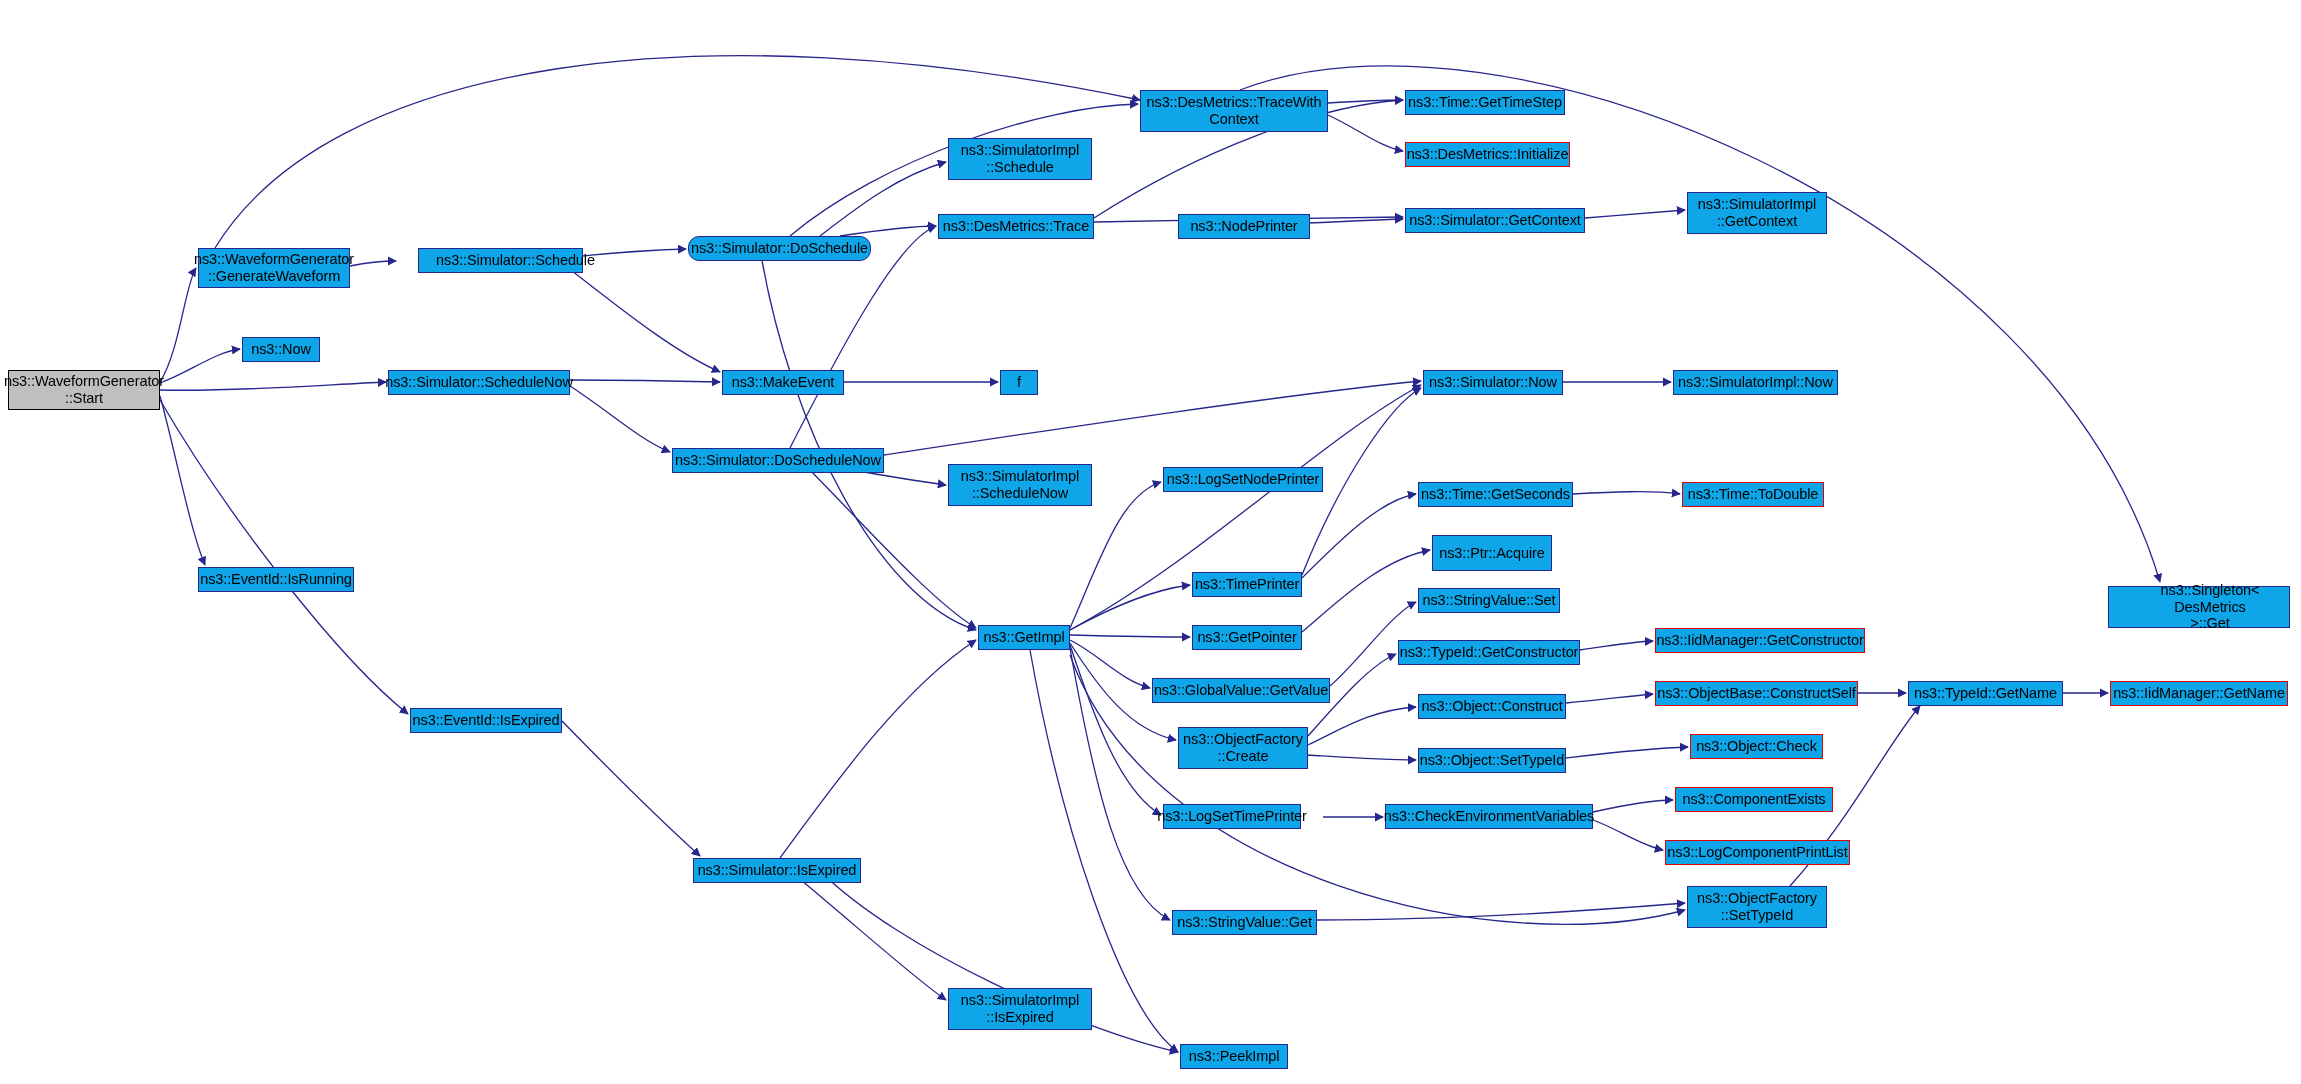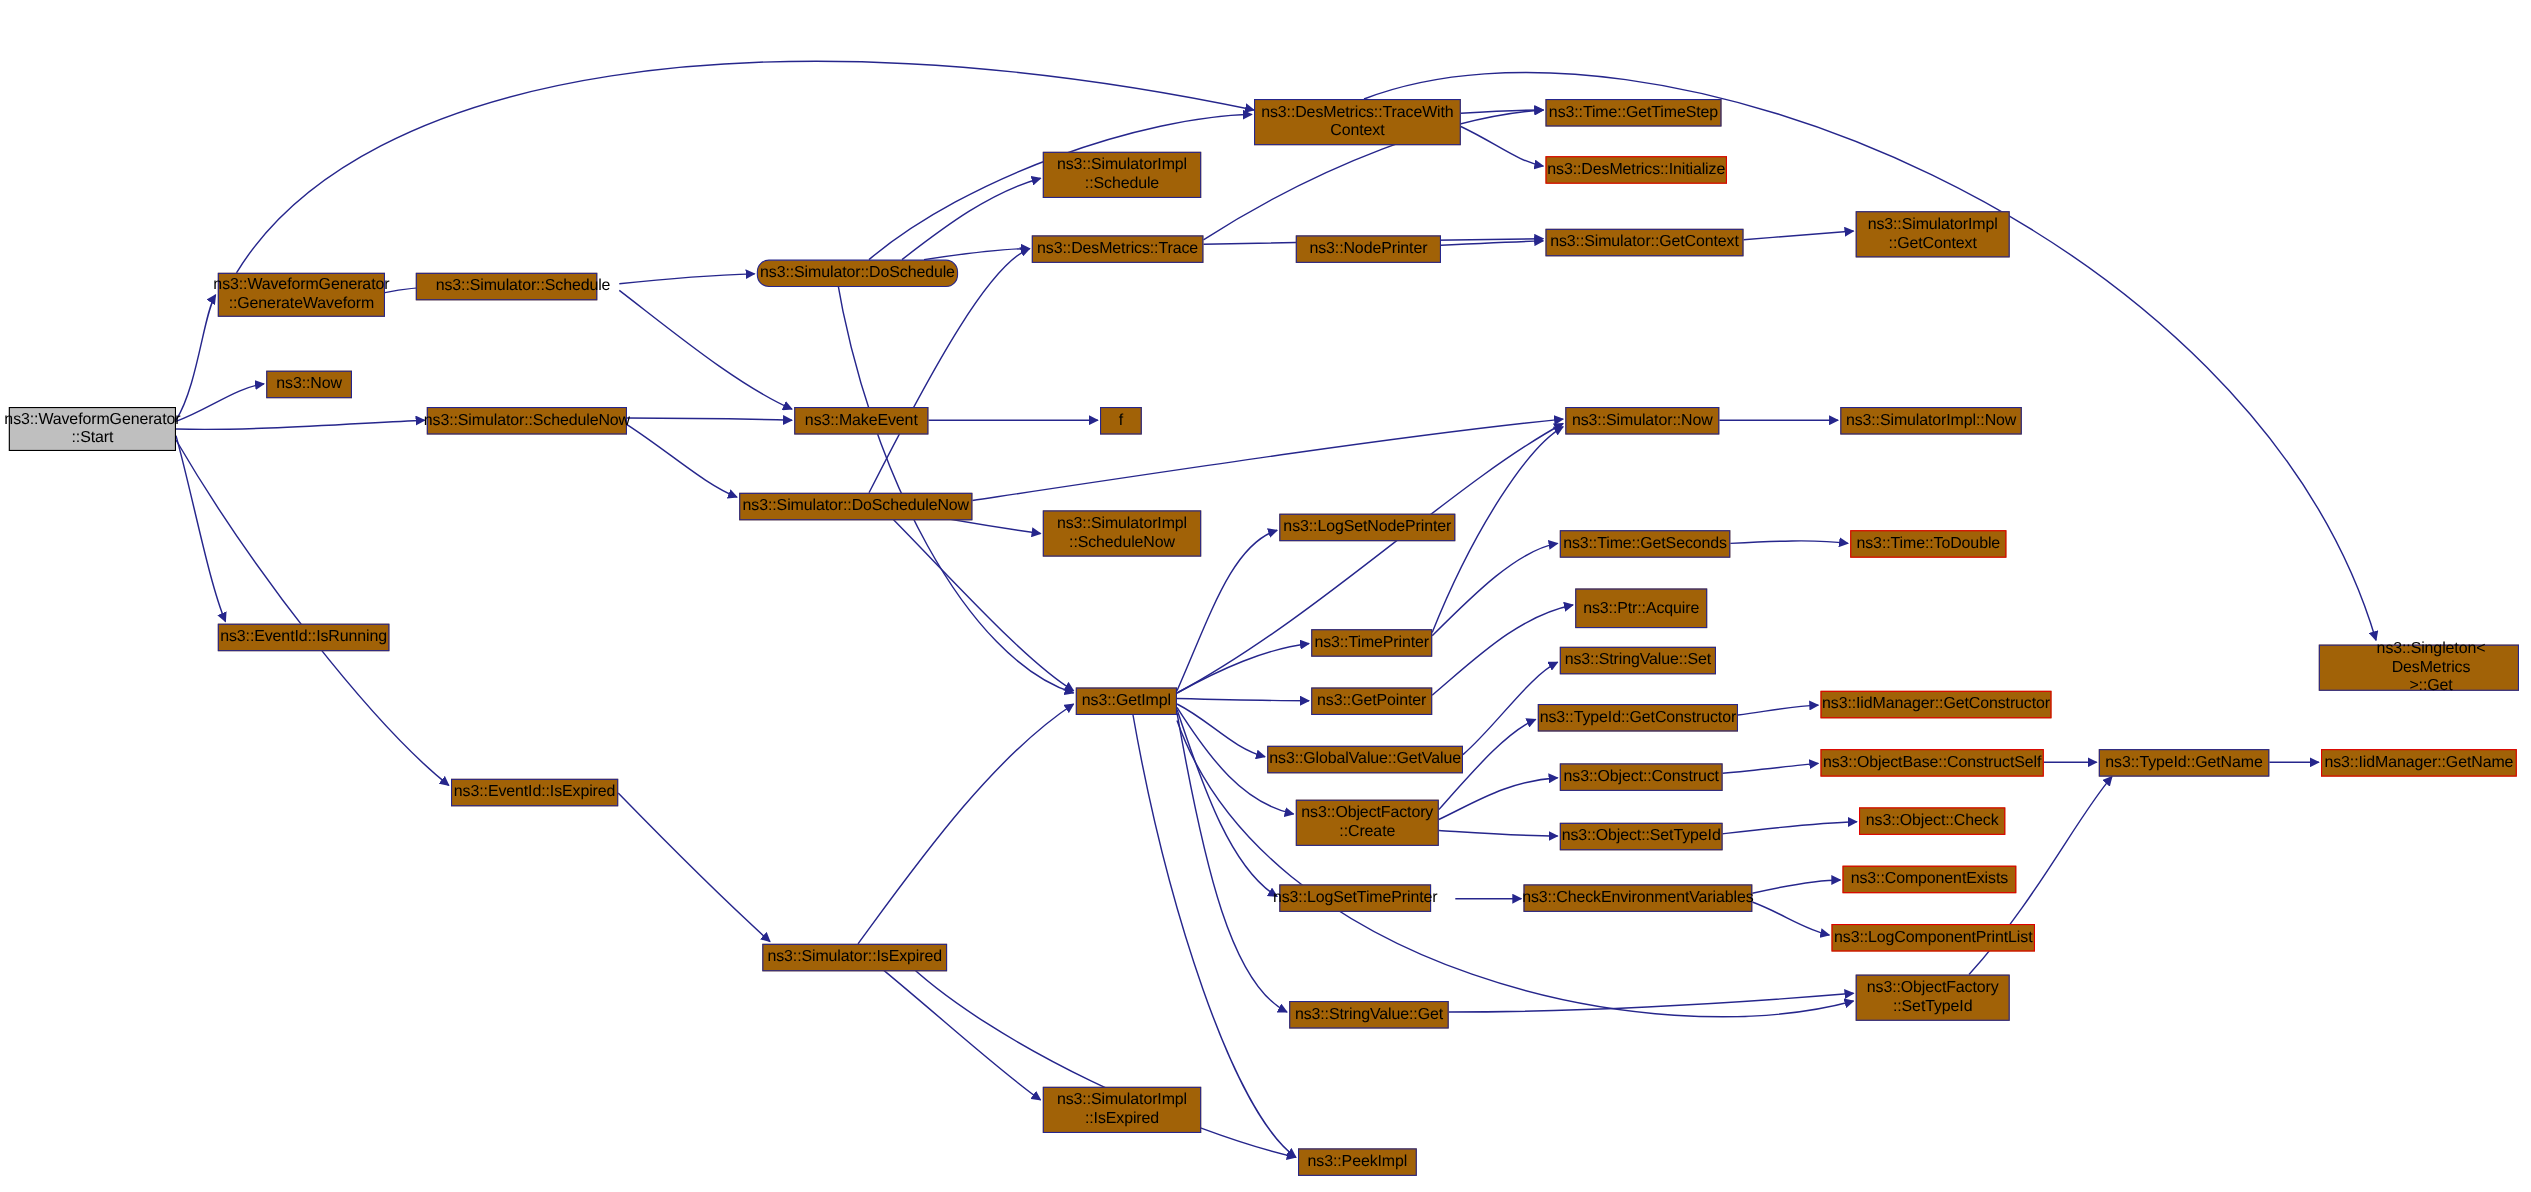--- a/index.html
+++ b/index.html
@@ -20,21 +20,21 @@
     left: 0;
     top: 0;
     width: 2301px;
     height: 1084px;
     pointer-events: none;
   }
   .node {
     position: absolute;
     box-sizing: border-box;
     border: 1px solid #26268c;
-    background: #a16207;
+    background: #0ea5e9;
     color: #000000;
     font-size: 14.5px;
     line-height: 1.15;
     display: flex;
     align-items: center;
     justify-content: center;
     text-align: center;
     white-space: pre-line;
     padding: 0 2px;
     letter-spacing: -0.1px;
@@ -145,21 +145,21 @@
     </g>
   </svg>
 <div class="node root" style="left: 8px; top: 370px; width: 152px; height: 40px;">ns3::WaveformGenerator
 ::Start</div>
     <div class="node" style="left: 198px; top: 248px; width: 152px; height: 40px;">ns3::WaveformGenerator
 ::GenerateWaveform</div>
     <div class="node" style="left: 242px; top: 337px; width: 78px; height: 25px;">ns3::Now</div>
     <div class="node" style="left: 388px; top: 370px; width: 182px; height: 25px;">ns3::Simulator::ScheduleNow</div>
     <div class="node" style="left: 198px; top: 567px; width: 156px; height: 25px;">ns3::EventId::IsRunning</div>
     <div class="node" style="left: 410px; top: 708px; width: 152px; height: 25px;">ns3::EventId::IsExpired</div>
-    <div class="node" style="left: 378px; top: 248px; width: 165px; height: 25px; padding-left: 32px;">ns3::Simulator::Schedule</div>
+    <div class="node" style="left: 418px; top: 248px; width: 165px; height: 25px; padding-left: 32px;">ns3::Simulator::Schedule</div>
     <div class="node" style="left: 688px; top: 236px; width: 183px; height: 25px; border-radius: 11px;">ns3::Simulator::DoSchedule</div>
     <div class="node" style="left: 722px; top: 370px; width: 122px; height: 25px;">ns3::MakeEvent</div>
     <div class="node" style="left: 672px; top: 448px; width: 212px; height: 25px;">ns3::Simulator::DoScheduleNow</div>
     <div class="node" style="left: 693px; top: 858px; width: 168px; height: 25px;">ns3::Simulator::IsExpired</div>
     <div class="node" style="left: 948px; top: 138px; width: 144px; height: 42px;">ns3::SimulatorImpl
 ::Schedule</div>
     <div class="node" style="left: 938px; top: 214px; width: 156px; height: 25px;">ns3::DesMetrics::Trace</div>
     <div class="node" style="left: 1140px; top: 90px; width: 188px; height: 42px;">ns3::DesMetrics::TraceWith
 Context</div>
     <div class="node" style="left: 948px; top: 464px; width: 144px; height: 42px;">ns3::SimulatorImpl

